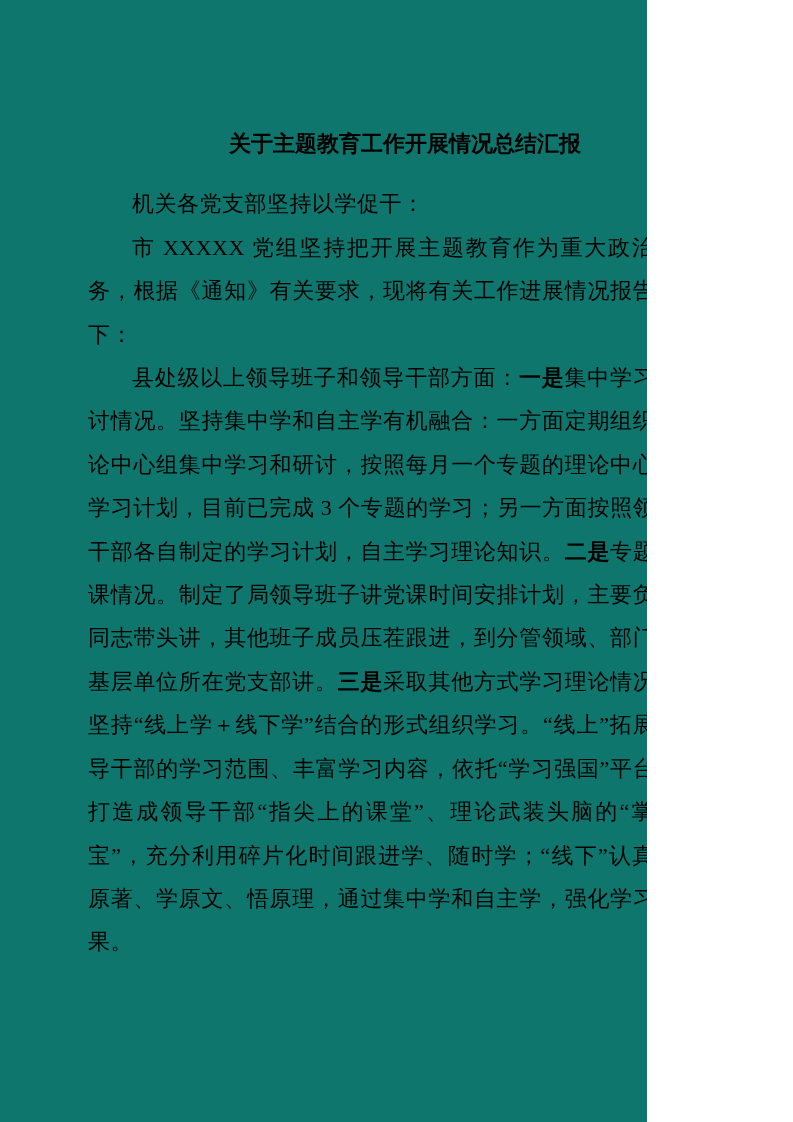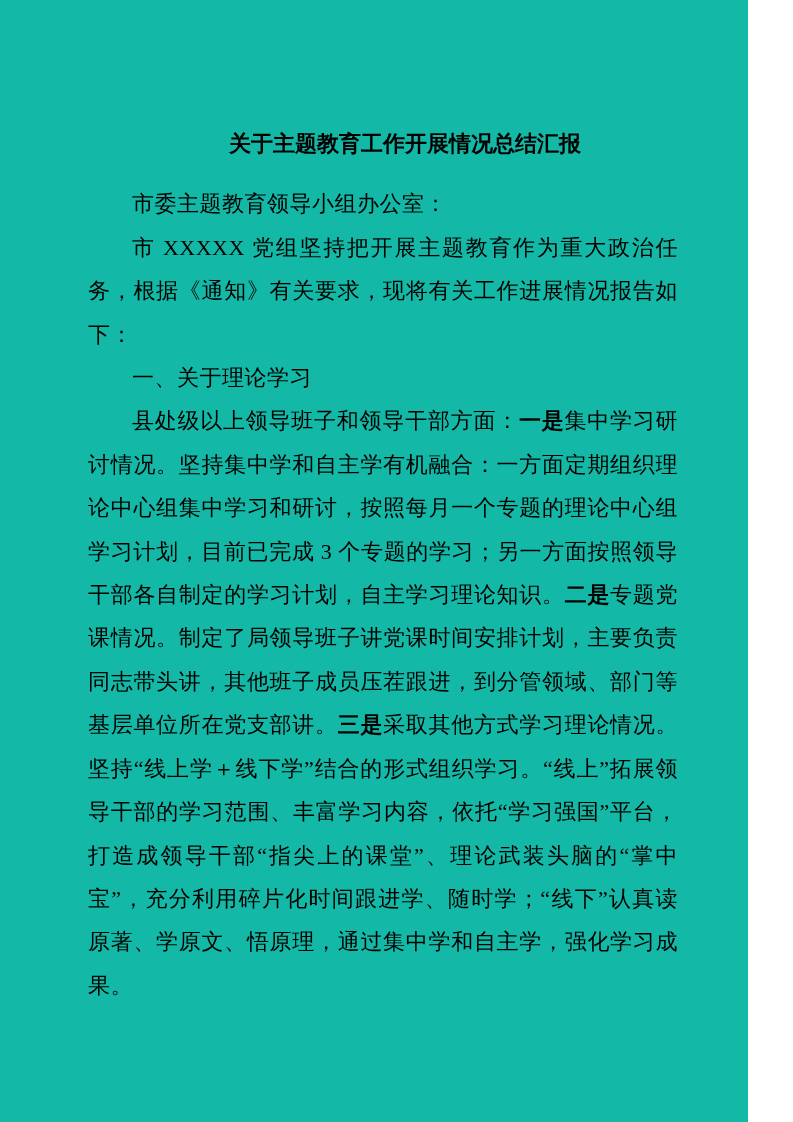--- a/index.html
+++ b/index.html
@@ -2,23 +2,23 @@
 <html><head>
 <meta charset="utf-8">
 <style>
   html, body {
     margin: 0;
     padding: 0;
     background: #ffffff;
   }
   .page {
     position: relative;
-    width: 748px;
+    width: 647px;
     height: 1122px;
-    background: #14b8a6;
+    background: #0f766e;
     overflow: hidden;
     font-family: "Liberation Serif", "DejaVu Serif", serif;
     color: #000000;
   }
   .doc {
     position: absolute;
     left: 88px;
     top: 122px;
     width: 590px;
     font-size: 22px;
@@ -45,18 +45,17 @@
   .para b {
     font-weight: bold;
   }
 </style>
 </head>
 <body>
 
 <div class="page">
   <div class="doc" id="doc-body">
       <p class="para title"><b>关于主题教育工作开展情况总结汇报</b></p>
-      <p class="para body"><span>市委主题教育领导小组办公室：</span></p>
+      <p class="para body"><span>机关各党支部坚持以学促干：</span></p>
       <p class="para body"><span>市 XXXXX 党组坚持把开展主题教育作为重大政治任务，根据《通知》有关要求，现将有关工作进展情况报告如下：</span></p>
-      <p class="para heading"><span>一、关于理论学习</span></p>
       <p class="para body"><span>县处级以上领导班子和领导干部方面：</span><b>一是</b><span>集中学习研讨情况。坚持集中学和自主学有机融合：一方面定期组织理论中心组集中学习和研讨，按照每月一个专题的理论中心组学习计划，目前已完成 3 个专题的学习；另一方面按照领导干部各自制定的学习计划，自主学习理论知识。</span><b>二是</b><span>专题党课情况。制定了局领导班子讲党课时间安排计划，主要负责同志带头讲，其他班子成员压茬跟进，到分管领域、部门等基层单位所在党支部讲。</span><b>三是</b><span>采取其他方式学习理论情况。坚持“线上学＋线下学”结合的形式组织学习。“线上”拓展领导干部的学习范围、丰富学习内容，依托“学习强国”平台，打造成领导干部“指尖上的课堂”、理论武装头脑的“掌中宝”，充分利用碎片化时间跟进学、随时学；“线下”认真读原著、学原文、悟原理，通过集中学和自主学，强化学习成果。</span></p>
     </div>
 </div>
 
 </body></html>

